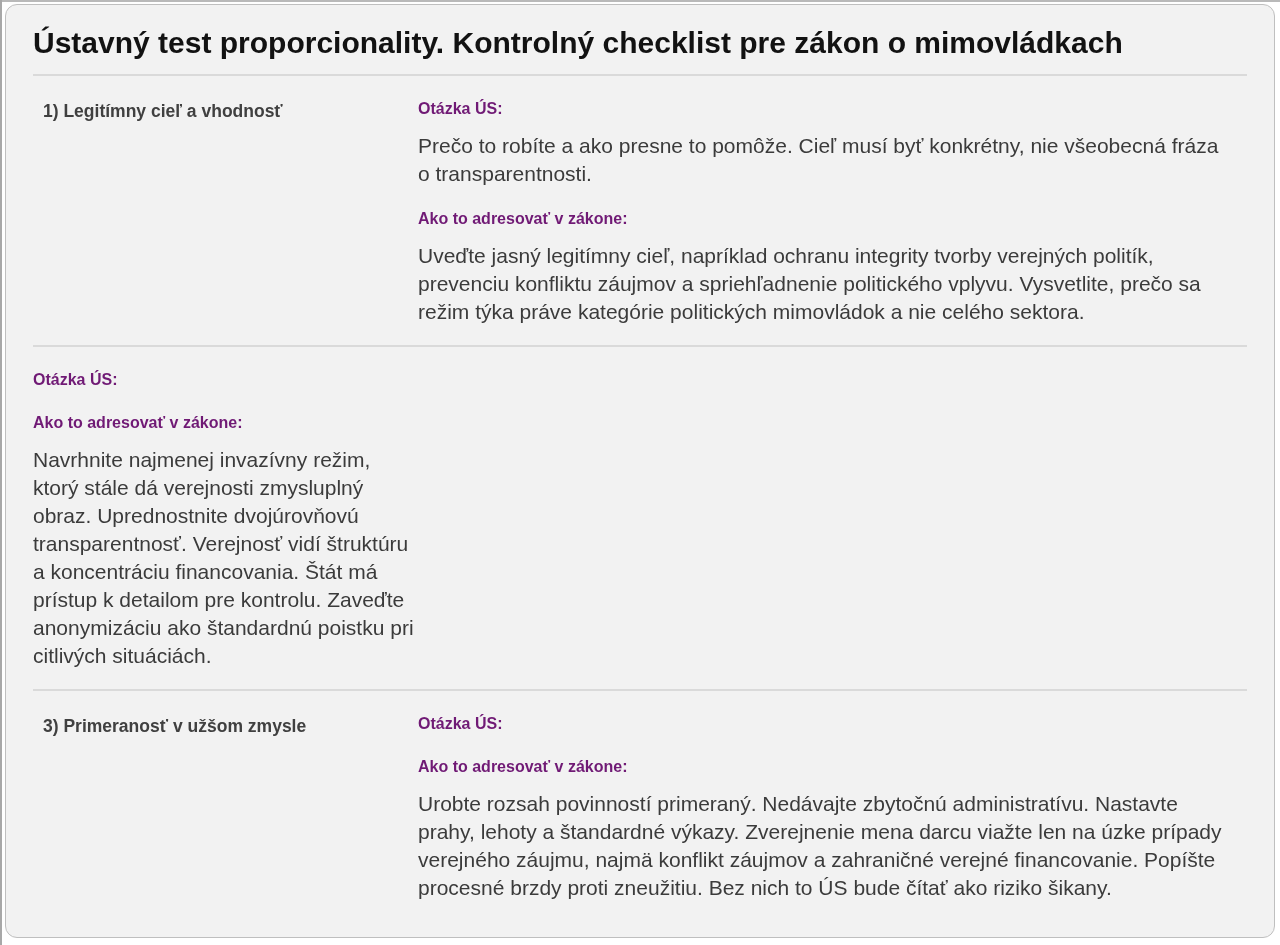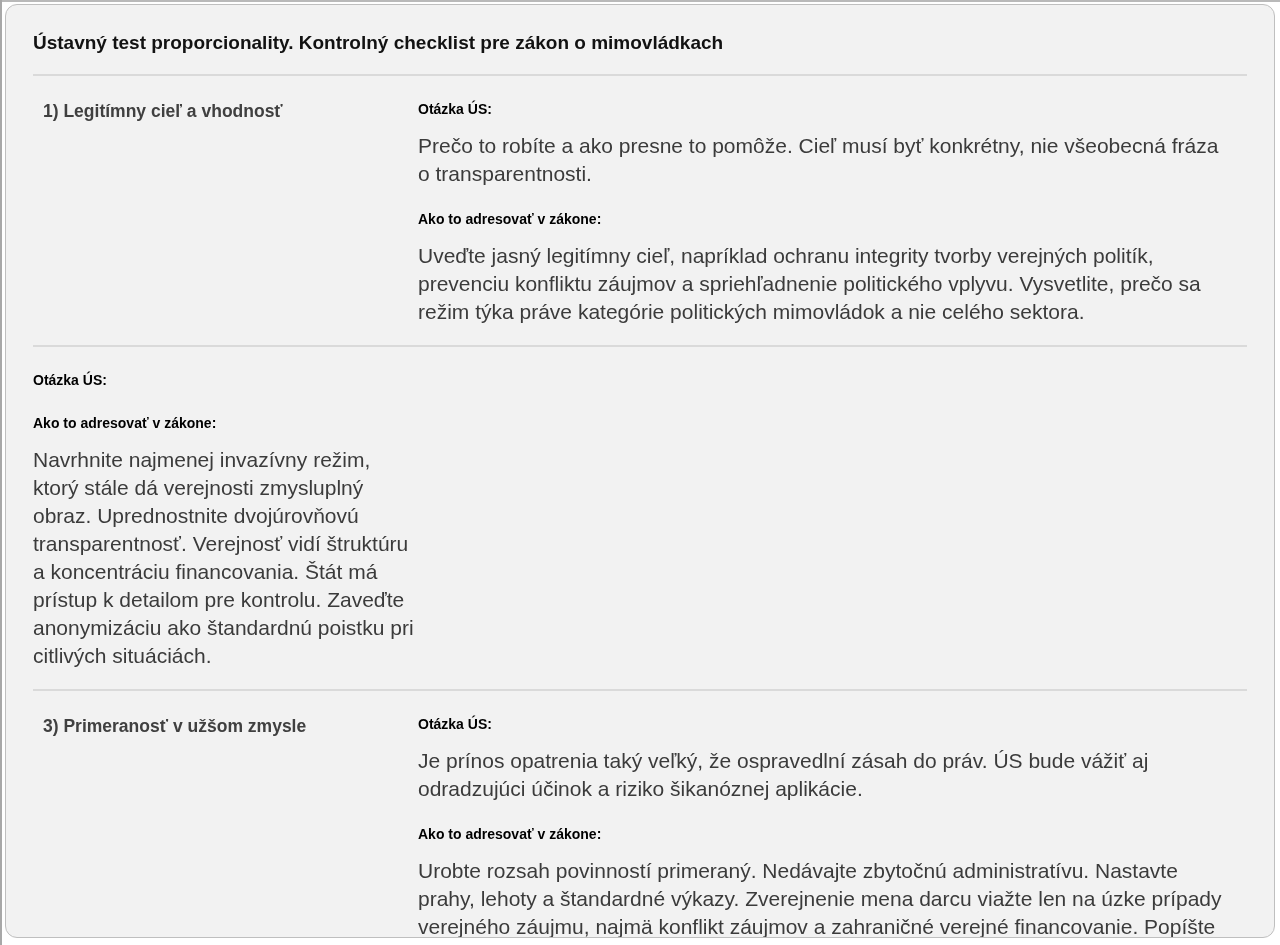--- a/index.html
+++ b/index.html
@@ -37,21 +37,21 @@
     height: 934px;
     background: #f2f2f2;
     border: 1px solid #bfbfbf;
     border-radius: 12px;
     padding: 0 27px;
     overflow: hidden;
   }
   .card-title {
     margin: 0;
     padding: 24px 0 17px 0;
-    font-size: 19px;
+    font-size: 30px;
     line-height: 28px;
     font-weight: bold;
     color: #121212;
   }
   .divider {
     height: 2px;
     background: #dadada;
     border: none;
     margin: 0;
   }
@@ -66,24 +66,24 @@
     font-weight: bold;
     color: #404040;
     padding-left: 10px;
     padding-top: 2px;
   }
   .row-content {
     max-width: 805px;
   }
   .content-heading {
     margin: 0 0 11px 0;
-    font-size: 14px;
+    font-size: 16px;
     line-height: 24px;
     font-weight: bold;
-    color: #000000;
+    color: #701a75;
   }
   .content-heading.second {
     margin-top: 19px;
   }
   .content-para {
     margin: 0;
     font-size: 21px;
     line-height: 28px;
     color: #3b3b3b;
   }
@@ -116,19 +116,18 @@
         <h2 class="content-heading second">Ako to adresovať v zákone:</h2>
         <p class="content-para">Navrhnite najmenej invazívny režim, ktorý stále dá verejnosti zmysluplný obraz. Uprednostnite dvojúrovňovú transparentnosť. Verejnosť vidí štruktúru a koncentráciu financovania. Štát má prístup k detailom pre kontrolu. Zaveďte anonymizáciu ako štandardnú poistku pri citlivých situáciách.</p>
       </div>
     </section>
     <div class="divider"></div>
 
     <section class="row">
       <div class="row-label">3) Primeranosť v užšom zmysle</div>
       <div class="row-content">
         <h2 class="content-heading">Otázka ÚS:</h2>
-        <p class="content-para">Je prínos opatrenia taký veľký, že ospravedlní zásah do práv. ÚS bude vážiť aj odradzujúci účinok a riziko šikanóznej aplikácie.</p>
         <h2 class="content-heading second">Ako to adresovať v zákone:</h2>
         <p class="content-para">Urobte rozsah povinností primeraný. Nedávajte zbytočnú administratívu. Nastavte prahy, lehoty a štandardné výkazy. Zverejnenie mena darcu viažte len na úzke prípady verejného záujmu, najmä konflikt záujmov a zahraničné verejné financovanie. Popíšte procesné brzdy proti zneužitiu. Bez nich to ÚS bude čítať ako riziko šikany.</p>
       </div>
     </section>
   </div>
 </div>
 
 </body></html>

